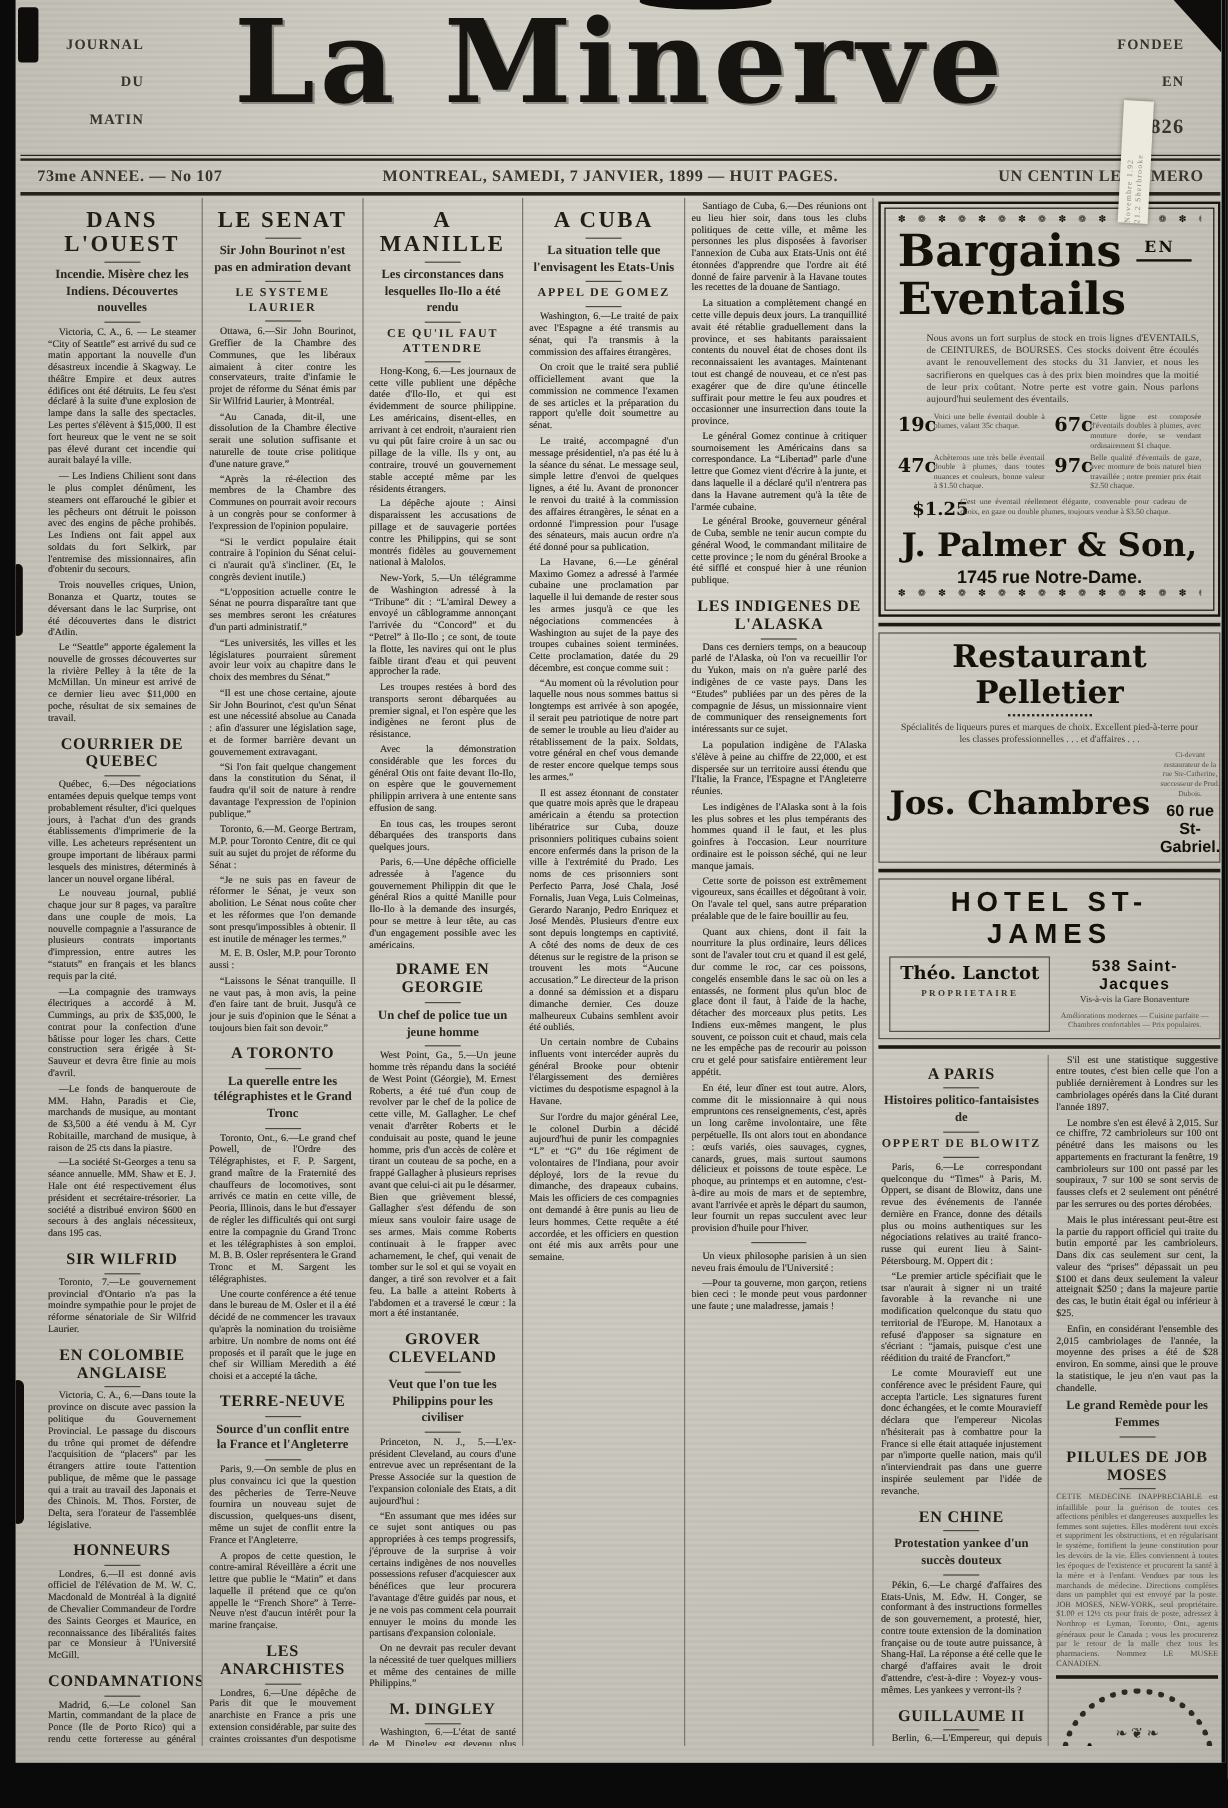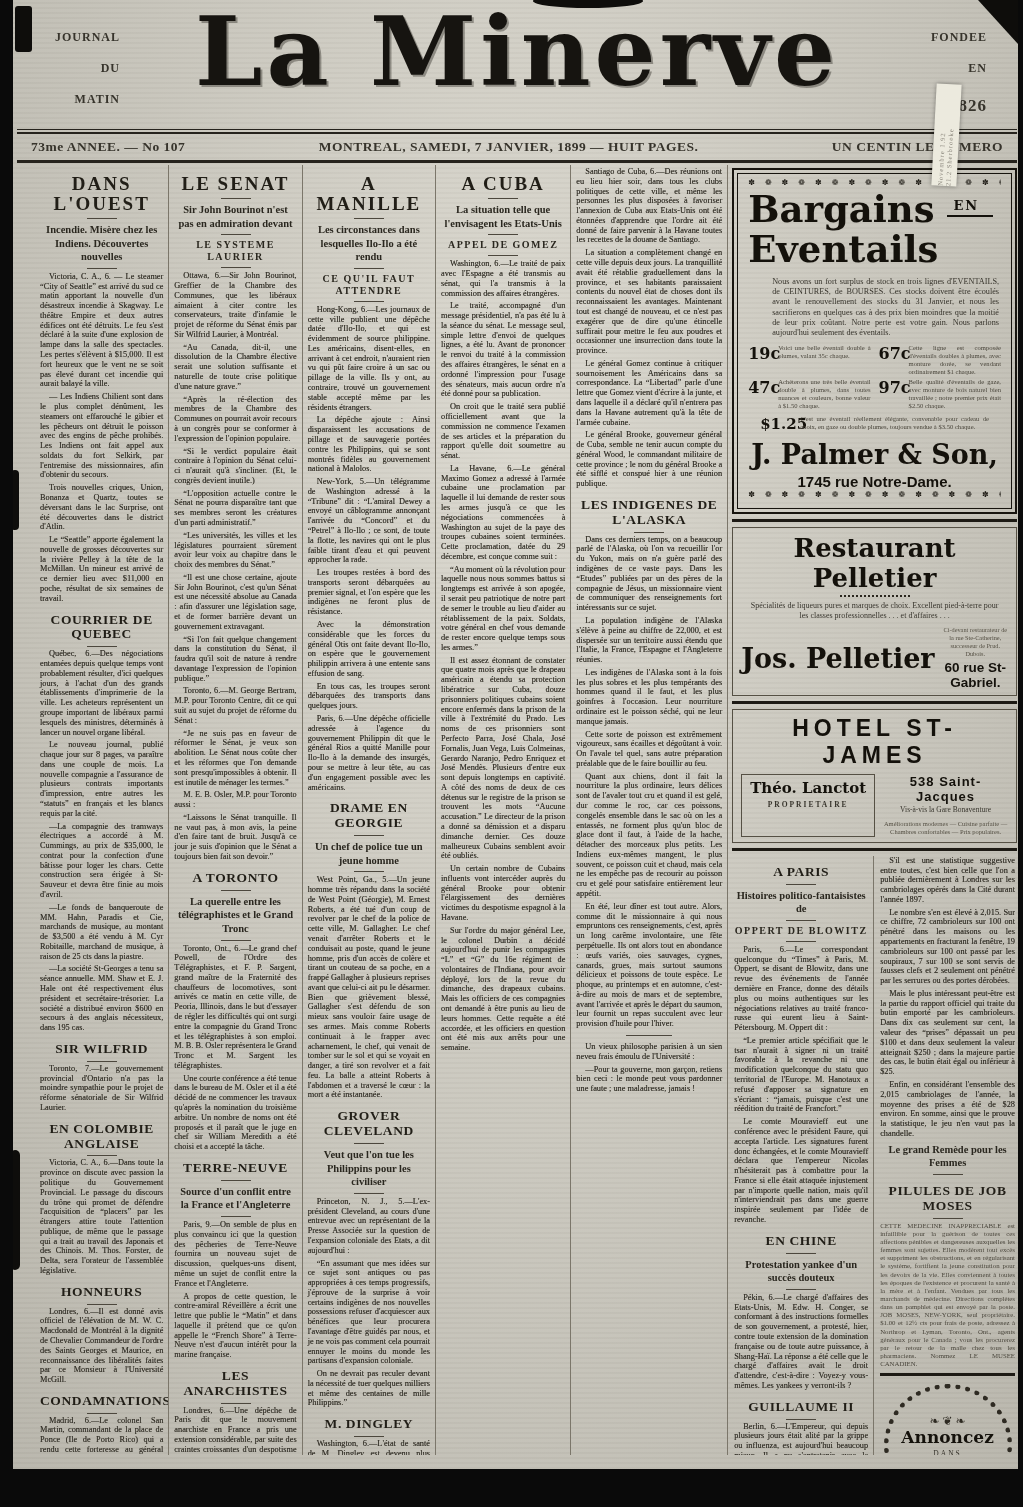--- a/index.html
+++ b/index.html
@@ -207,22 +207,22 @@
         <div class="blk p">“En assumant que mes idées sur ce sujet sont antiques ou pas appropriées à ces temps progressifs, j'éprouve de la surprise à voir certains indigènes de nos nouvelles possessions refuser d'acquiescer aux bénéfices que leur procurera l'avantage d'être guidés par nous, et je ne vois pas comment cela pourrait ennuyer le moins du monde les partisans d'expansion coloniale.</div>
         <div class="blk p">On ne devrait pas reculer devant la nécessité de tuer quelques milliers et même des centaines de mille Philippins.”</div>
         <div class="blk h1">M. DINGLEY</div>
         <div class="blk p">Washington, 6.—L'état de santé de M. Dingley est devenu plus alarmant depuis hier soir. Le patient a été très nerveux toute la nuit et a très mal reposé. En conséquence ses forces sont considérablement tombées.</div>
       </section>
     <section class="col c4">
         <div class="blk H">A CUBA</div>
         <div class="blk sub">La situation telle que l'envisagent les Etats-Unis</div>
         <div class="blk cross">APPEL DE GOMEZ</div>
         <div class="blk p">Washington, 6.—Le traité de paix avec l'Espagne a été transmis au sénat, qui l'a transmis à la commission des affaires étrangères.</div>
+        <div class="blk p">On croit que le traité sera publié officiellement avant que la commission ne commence l'examen de ses articles et la préparation du rapport qu'elle doit soumettre au sénat.</div>
         <div class="blk p">Le traité, accompagné d'un message présidentiel, n'a pas été lu à la séance du sénat. Le message seul, simple lettre d'envoi de quelques lignes, a été lu. Avant de prononcer le renvoi du traité à la commission des affaires étrangères, le sénat en a ordonné l'impression pour l'usage des sénateurs, mais aucun ordre n'a été donné pour sa publication.</div>
-        <div class="blk p">On croit que le traité sera publié officiellement avant que la commission ne commence l'examen de ses articles et la préparation du rapport qu'elle doit soumettre au sénat.</div>
         <div class="blk p">La Havane, 6.—Le général Maximo Gomez a adressé à l'armée cubaine une proclamation par laquelle il lui demande de rester sous les armes jusqu'à ce que les négociations commencées à Washington au sujet de la paye des troupes cubaines soient terminées. Cette proclamation, datée du 29 décembre, est conçue comme suit :</div>
         <div class="blk p">“Au moment où la révolution pour laquelle nous nous sommes battus si longtemps est arrivée à son apogée, il serait peu patriotique de notre part de semer le trouble au lieu d'aider au rétablissement de la paix. Soldats, votre général en chef vous demande de rester encore quelque temps sous les armes.”</div>
         <div class="blk p">Il est assez étonnant de constater que quatre mois après que le drapeau américain a étendu sa protection libératrice sur Cuba, douze prisonniers politiques cubains soient encore enfermés dans la prison de la ville à l'extrémité du Prado. Les noms de ces prisonniers sont Perfecto Parra, José Chala, José Fornalis, Juan Vega, Luis Colmeinas, Gerardo Naranjo, Pedro Enriquez et José Mendès. Plusieurs d'entre eux sont depuis longtemps en captivité. A côté des noms de deux de ces détenus sur le registre de la prison se trouvent les mots “Aucune accusation.” Le directeur de la prison a donné sa démission et a disparu dimanche dernier. Ces douze malheureux Cubains semblent avoir été oubliés.</div>
         <div class="blk p">Un certain nombre de Cubains influents vont intercéder auprès du général Brooke pour obtenir l'élargissement des dernières victimes du despotisme espagnol à la Havane.</div>
         <div class="blk p">Sur l'ordre du major général Lee, le colonel Durbin a décidé aujourd'hui de punir les compagnies “L” et “G” du 16e régiment de volontaires de l'Indiana, pour avoir déployé, lors de la revue du dimanche, des drapeaux cubains. Mais les officiers de ces compagnies ont demandé à être punis au lieu de leurs hommes. Cette requête a été accordée, et les officiers en question ont été mis aux arrêts pour une semaine.</div>
       </section>
     <section class="col c5">
         <div class="blk p">Santiago de Cuba, 6.—Des réunions ont eu lieu hier soir, dans tous les clubs politiques de cette ville, et même les personnes les plus disposées à favoriser l'annexion de Cuba aux Etats-Unis ont été étonnées d'apprendre que l'ordre ait été donné de faire parvenir à la Havane toutes les recettes de la douane de Santiago.</div>
         <div class="blk p">La situation a complètement changé en cette ville depuis deux jours. La tranquillité avait été rétablie graduellement dans la province, et ses habitants paraissaient contents du nouvel état de choses dont ils reconnaissaient les avantages. Maintenant tout est changé de nouveau, et ce n'est pas exagérer que de dire qu'une étincelle suffirait pour mettre le feu aux poudres et occasionner une insurrection dans toute la province.</div>
         <div class="blk p">Le général Gomez continue à critiquer sournoisement les Américains dans sa correspondance. La “Libertad” parle d'une lettre que Gomez vient d'écrire à la junte, et dans laquelle il a déclaré qu'il n'entrera pas dans la Havane autrement qu'à la tête de l'armée cubaine.</div>
@@ -277,21 +277,21 @@
         </div>
       </div>
 
       <div class="thickrule"></div>
 
       <div class="ad-box">
         <div class="rp-title">Restaurant Pelletier</div>
         <div class="rp-squig"></div>
         <div class="rp-body">Spécialités de liqueurs pures et marques de choix. Excellent pied-à-terre pour les classes professionnelles . . . et d'affaires . . .</div>
         <div class="rp-row">
-          <div class="rp-name">Jos. Pelletier</div>
+          <div class="rp-name">Jos. Chambres</div>
           <div class="rp-right">
             <div class="rp-note">Ci-devant restaurateur de la rue Ste-Catherine, successeur de Prud. Dubois.</div>
             <div class="rp-addr">60 rue St-Gabriel.</div>
           </div>
         </div>
       </div>
 
       <div class="thickrule"></div>
 
       <div class="ad-box">

